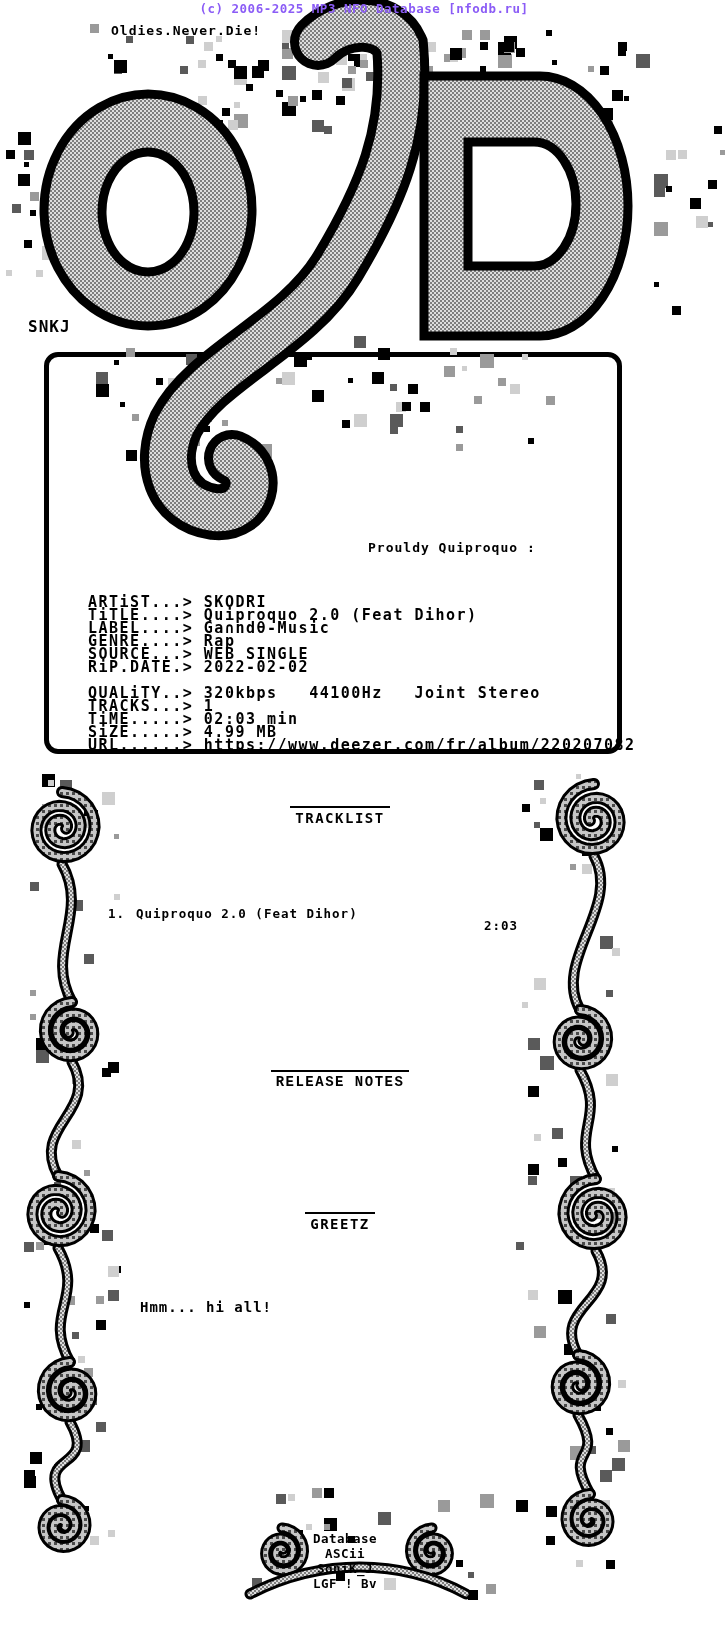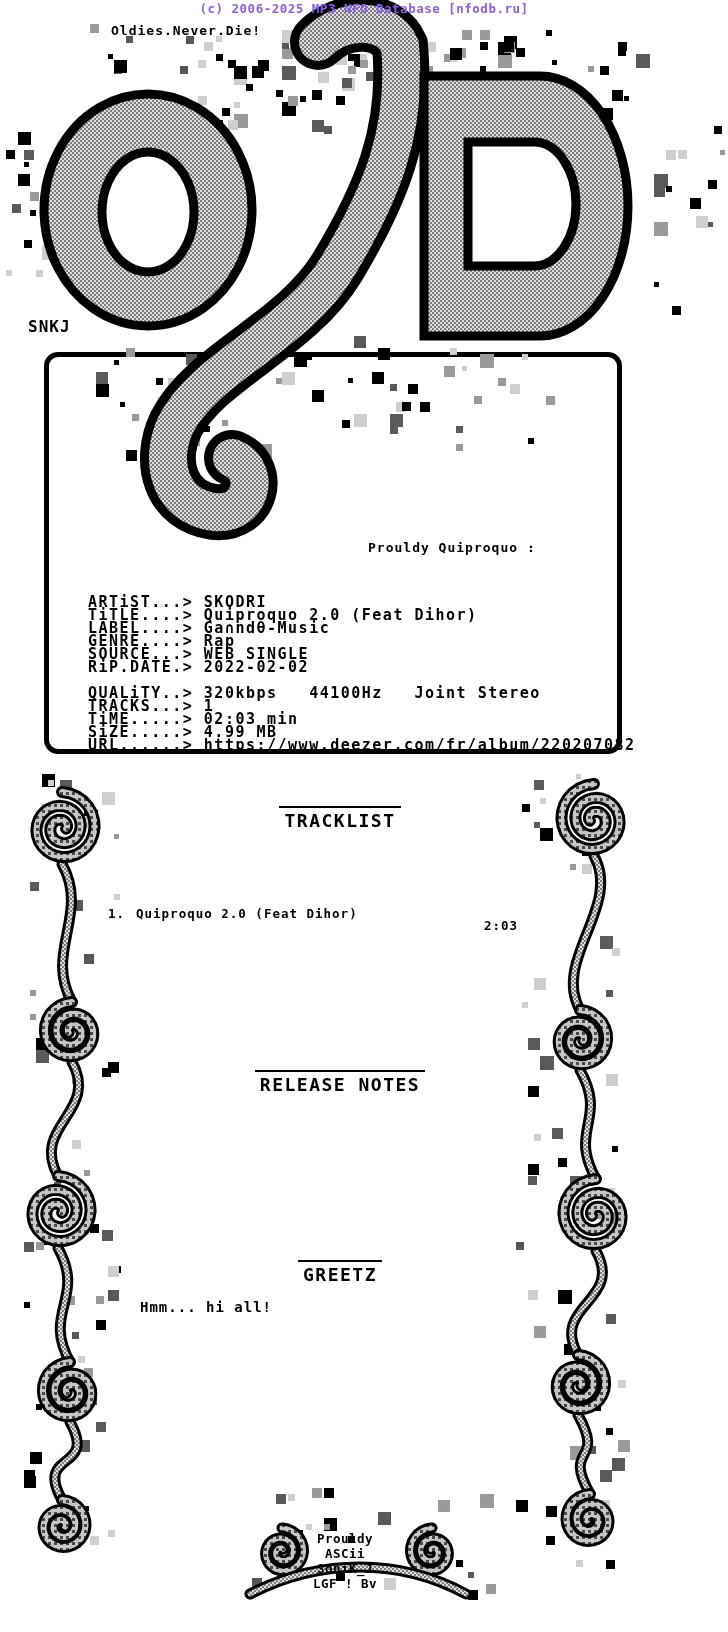--- a/index.html
+++ b/index.html
@@ -11,25 +11,25 @@
   }
   .abs{position:absolute;}
   #copyright{top:1px;left:0;width:728px;text-align:center;font-size:12.5px;letter-spacing:.5px;z-index:3;}
   #tagline{top:23px;left:88px;font-size:13px;letter-spacing:1px;z-index:3;margin-left:23px;}
   #sig{top:317px;left:28px;font-size:16px;letter-spacing:1px;z-index:3;}
   #art{top:0;left:0;width:728px;height:1632px;z-index:1;pointer-events:none;}
   #panel{left:44px;top:352px;width:568px;height:392px;border:5px solid #000;border-radius:14px;z-index:0;}
   #presents{left:368px;top:540px;font-size:13px;letter-spacing:1px;z-index:2;}
   #info{left:88px;top:596px;font-size:15px;line-height:13px;letter-spacing:1.5px;white-space:pre;z-index:2;}
   #info .info-line{min-height:13px;}
-  .section-head{left:0;width:680px;text-align:center;font-size:18px;z-index:2;}
+  .section-head{left:0;width:680px;text-align:center;font-size:14px;z-index:2;}
   .section-head .hd{display:inline-block;border-top:2px solid #000;padding:2px 5px 0;letter-spacing:1.5px;}
   #tracklist-head{top:806px;}
-  #notes-head{top:1070px;}
-  #greetz-head{top:1260px;}
+  #notes-head{top:1070px;font-family:Liberation Mono, monospace;}
+  #greetz-head{top:1212px;}
   .trk{top:906px;font-size:12.5px;letter-spacing:1px;z-index:2;white-space:pre;}
   #track-num{left:108px;}
   #track-title{left:136px;text-align:center;}
   #track-time{left:484px;margin-top:12px;}
   #greetz-msg{left:140px;top:1299px;font-size:14px;letter-spacing:1px;z-index:2;}
   #credits{left:275px;top:1531px;width:140px;text-align:center;font-size:12.5px;line-height:15px;letter-spacing:.5px;z-index:2;}
 </style>
 </head>
 <body>
 
@@ -462,17 +462,17 @@
 <div class="abs section-head" id="notes-head">
   <span class="hd">RELEASE NOTES</span>
 </div>
 
 <div class="abs section-head" id="greetz-head">
   <span class="hd">GREETZ</span>
 </div>
 <div class="abs" id="greetz-msg">Hmm... hi all!</div>
 
 <div class="abs" id="credits">
-    <div class="info-line">Prouldy</div>
+    <div class="info-line">Database</div>
     <div class="info-line">ASCii</div>
     <div class="info-line">SoniK_J</div>
     <div class="info-line">LGF ! Bv</div>
   </div>
 
 </body></html>

